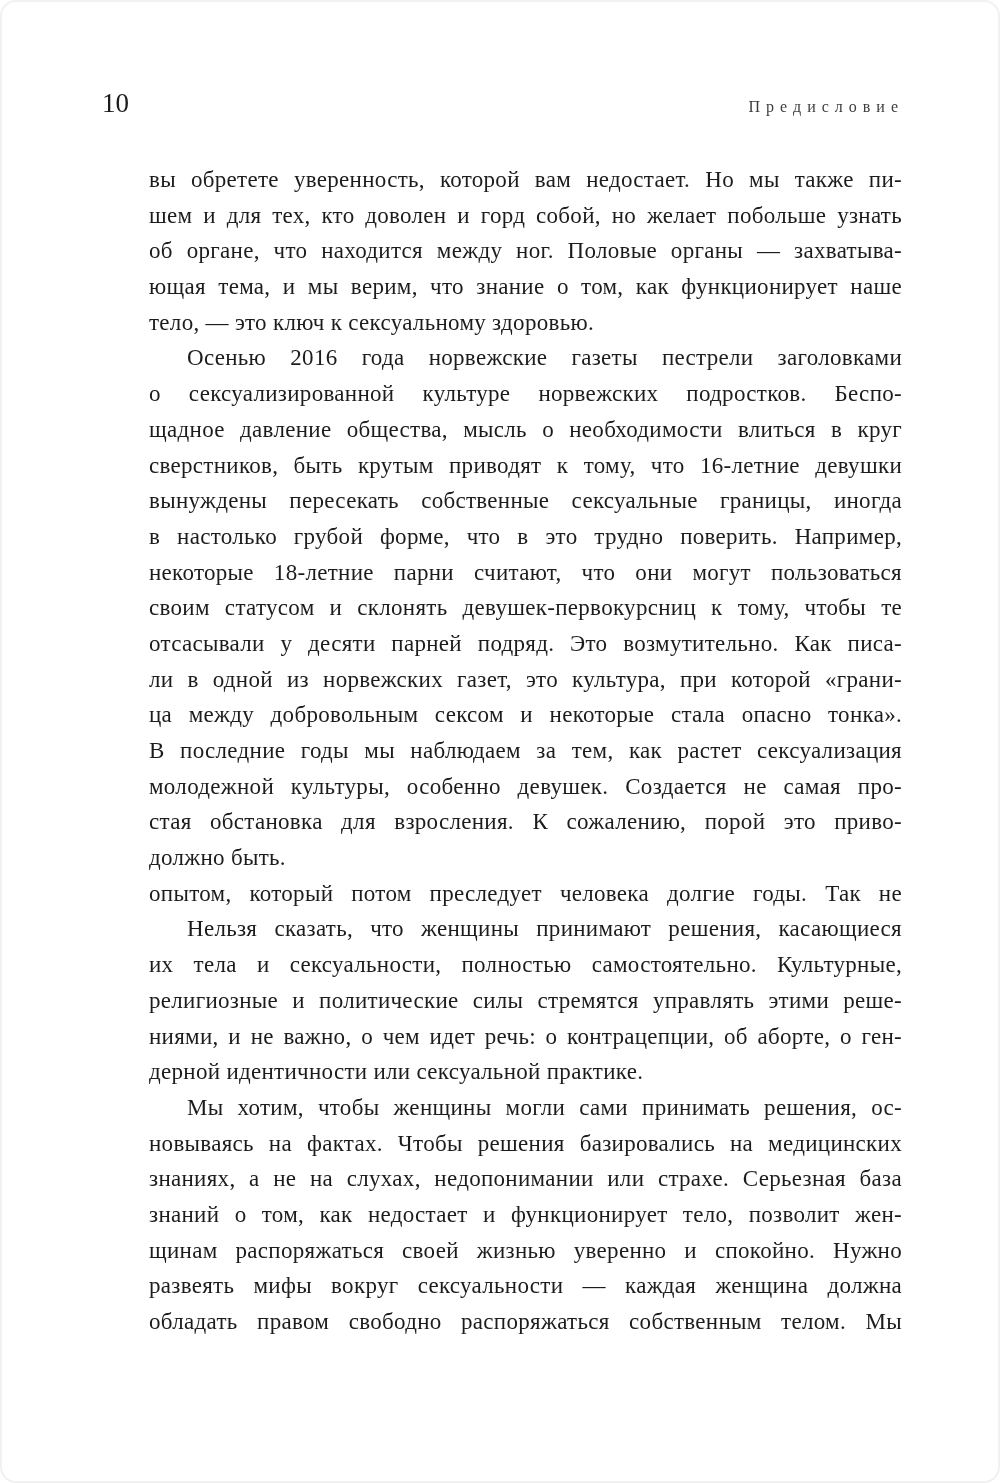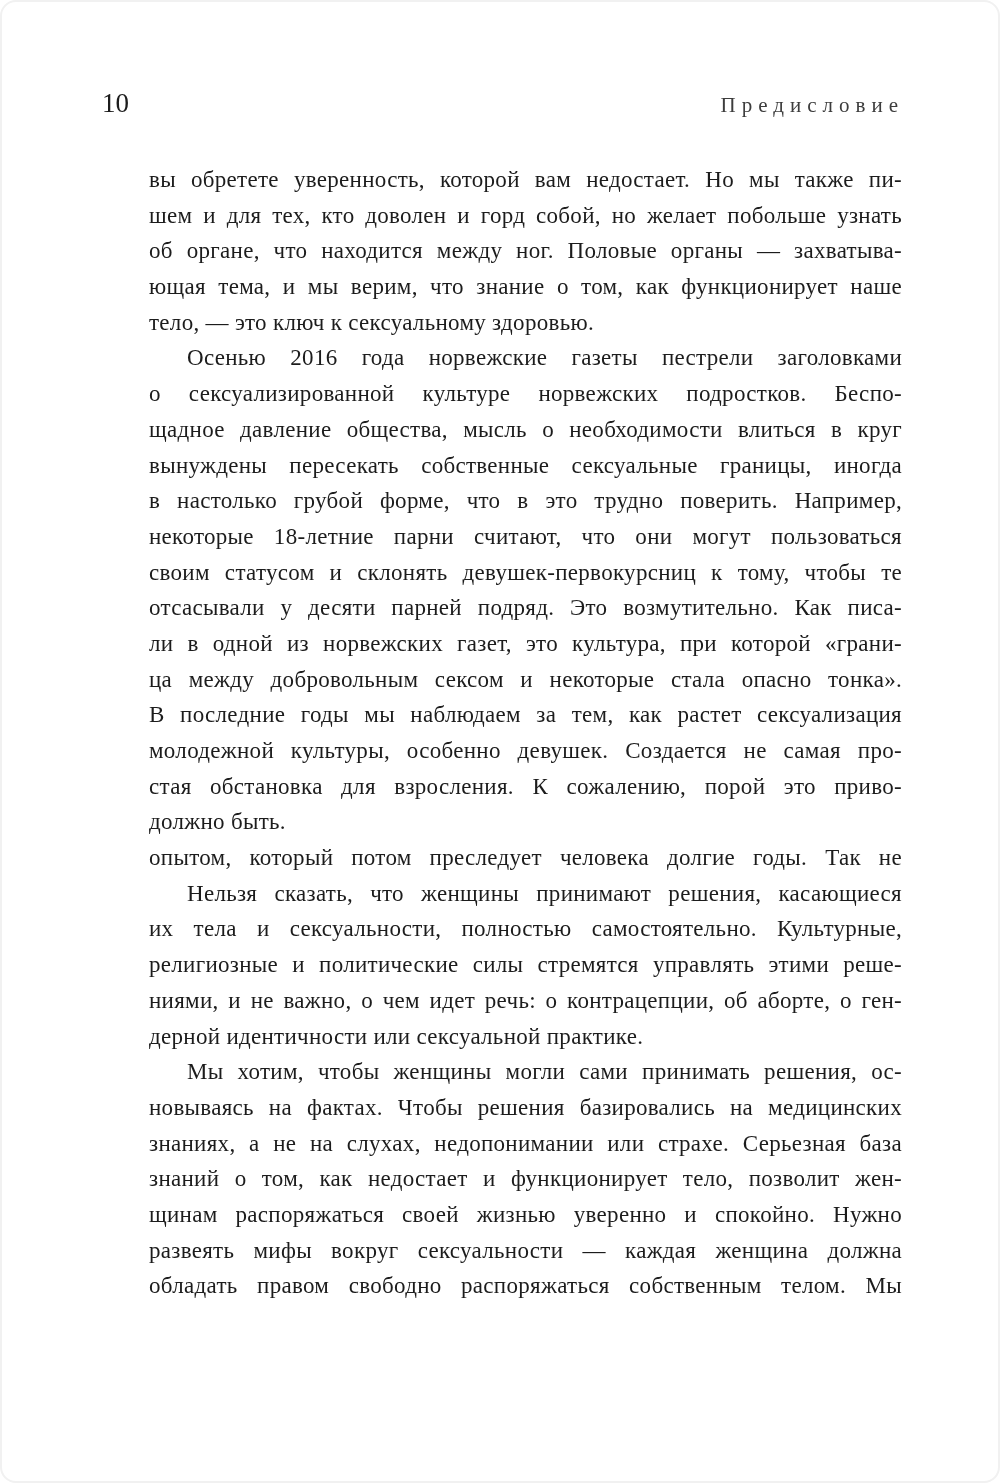--- a/index.html
+++ b/index.html
@@ -26,21 +26,21 @@
     right: 100px;
     display: flex;
     justify-content: space-between;
     align-items: baseline;
   }
   .page-number {
     font-size: 27px;
     color: #1c1c1c;
   }
   .running-title {
-    font-size: 21px;
+    font-size: 16px;
     letter-spacing: 6px;
     margin-right: -6px;
     color: #3d3d3d;
   }
   .text-block {
     position: absolute;
     top: 160px;
     left: 100px;
     width: 800px;
   }
@@ -80,20 +80,21 @@
         <div class="line">вы обретете уверенность, которой вам недостает. Но мы также пи-</div>
         <div class="line">шем и для тех, кто доволен и горд собой, но желает побольше узнать</div>
         <div class="line">об органе, что находится между ног. Половые органы — захватыва-</div>
         <div class="line">ющая тема, и мы верим, что знание о том, как функционирует наше</div>
         <div class="line short-last">тело, — это ключ к сексуальному здоровью.</div>
       </div>
       <div class="para">
         <div class="line indent-first">Осенью 2016 года норвежские газеты пестрели заголовками</div>
         <div class="line">о сексуализированной культуре норвежских подростков. Беспо-</div>
         <div class="line">щадное давление общества, мысль о необходимости влиться в круг</div>
+        <div class="line">сверстников, быть крутым приводят к тому, что 16-летние девушки</div>
         <div class="line">вынуждены пересекать собственные сексуальные границы, иногда</div>
         <div class="line">в настолько грубой форме, что в это трудно поверить. Например,</div>
         <div class="line">некоторые 18-летние парни считают, что они могут пользоваться</div>
         <div class="line">своим статусом и склонять девушек-первокурсниц к тому, чтобы те</div>
         <div class="line">отсасывали у десяти парней подряд. Это возмутительно. Как писа-</div>
         <div class="line">ли в одной из норвежских газет, это культура, при которой «грани-</div>
         <div class="line">ца между добровольным сексом и некоторые стала опасно тонка».</div>
         <div class="line">В последние годы мы наблюдаем за тем, как растет сексуализация</div>
         <div class="line">молодежной культуры, особенно девушек. Создается не самая про-</div>
         <div class="line">стая обстановка для взросления. К сожалению, порой это приво-</div>

